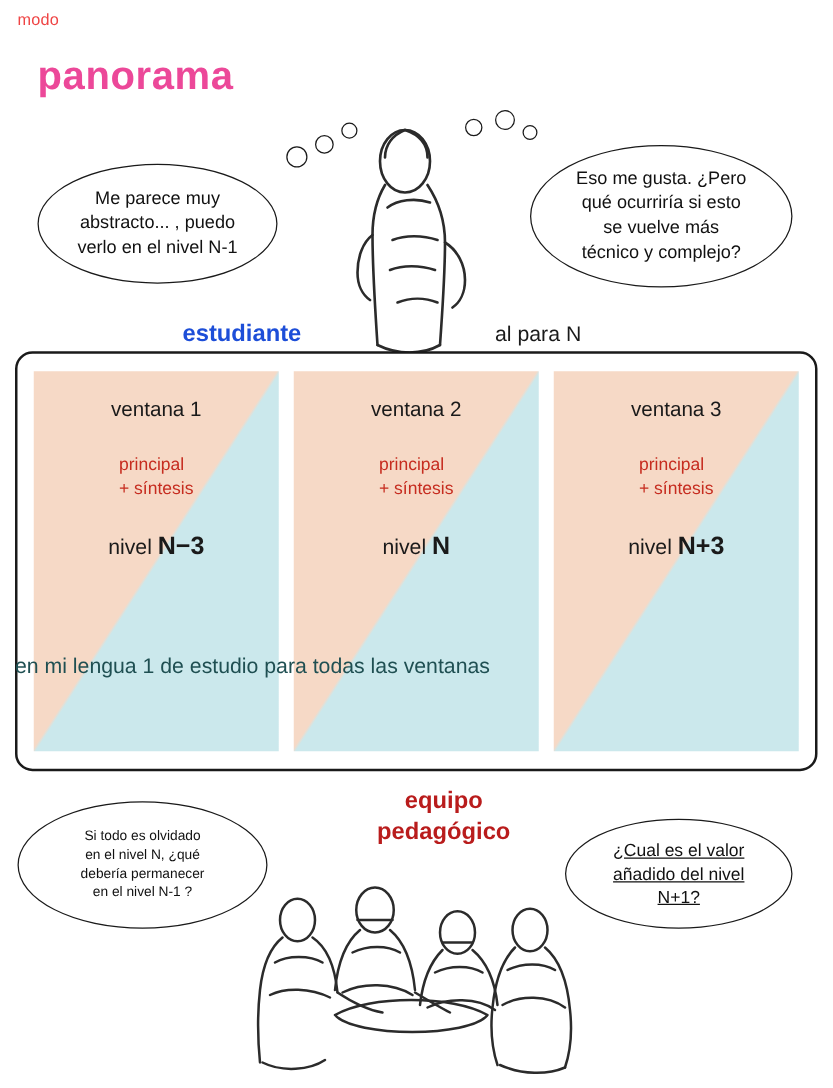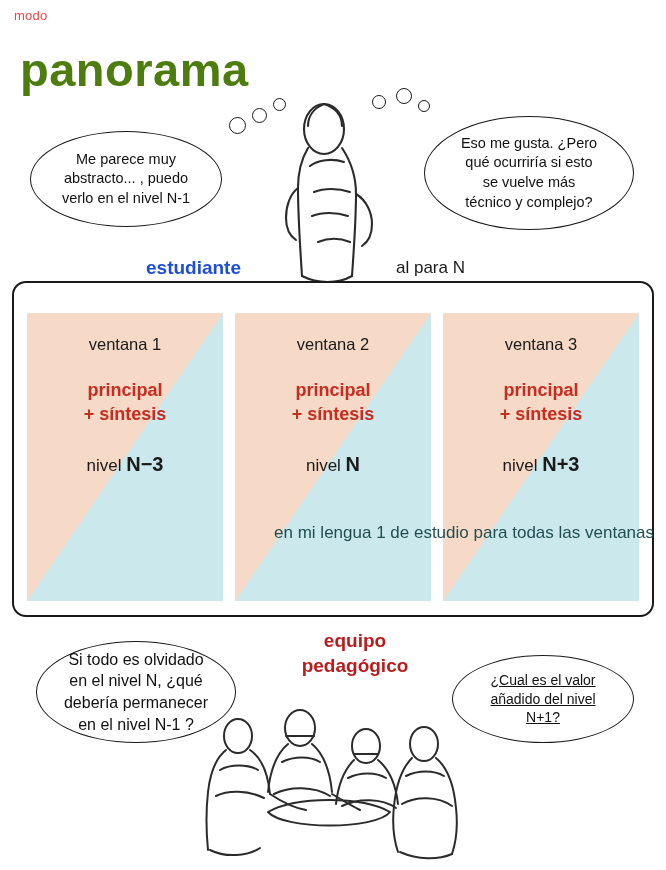--- a/index.html
+++ b/index.html
@@ -20,25 +20,25 @@
   .header-mode {
     position: absolute;
     left: 14px;
     top: 8px;
     font-size: 13px;
     color: #ef4444;
     letter-spacing: 0.2px;
   }
   .header-title {
     position: absolute;
-    left: 20px;
+    left: 30px;
     top: 42px;
-    font-size: 47px;
+    font-size: 32px;
     font-weight: bold;
-    color: #4d7c0f;
+    color: #ec4899;
     letter-spacing: 0.5px;
   }
 
   
   .bubble {
     position: absolute;
     box-sizing: border-box;
     display: flex;
     align-items: center;
     justify-content: center;
@@ -66,25 +66,25 @@
   }
   .bubble-student-right {
     left: 424px;
     top: 116px;
     width: 210px;
     height: 114px;
     font-size: 14.5px;
     border-radius: 50% 50% 46% 54% / 52% 48% 54% 46%;
   }
   .bubble-team-left {
-    left: 36px;
+    left: 14px;
     top: 641px;
     width: 200px;
     height: 102px;
-    font-size: 16px;
+    font-size: 11px;
     border-radius: 48% 52% 50% 50% / 54% 46% 54% 46%;
   }
   .bubble-team-right {
     left: 452px;
     top: 655px;
     width: 182px;
     height: 88px;
     font-size: 14px;
     border-radius: 50% 50% 48% 52% / 52% 48% 52% 48%;
     text-decoration: underline;
@@ -167,50 +167,49 @@
     position: relative;
     flex: 1;
     overflow: hidden;
     background:
       linear-gradient(to bottom right, #f6d9c6 0%, #f6d9c6 49.6%, #cbe8ec 50.4%, #cbe8ec 100%);
     display: flex;
     flex-direction: column;
     align-items: center;
     padding-top: 22px;
     box-sizing: border-box;
-    margin-top: 16px;
   }
   .win-title {
     font-size: 16.5px;
     color: #1a1a1a;
     margin-bottom: 24px;
   }
   .win-main {
-    font-size: 18px;
-    font-weight: bold;
+    font-size: 14px;
+    font-weight: normal;
     color: #c62c1f;
-    text-align: center;
+    text-align: left;
     line-height: 1.35;
     white-space: pre-line;
   }
   .win-level {
     margin-top: 26px;
     font-size: 17px;
     color: #1a1a1a;
   }
   .win-level b {
     font-size: 20px;
   }
 
   .panel-footer {
     position: absolute;
     left: 12px;
     top: 523px;
     width: 642px;
-    text-align: right;
+    text-align: left;
     font-size: 17px;
     color: #1f4f52;
   }
 </style>
 </head>
 <body>
 
 <div class="header-mode">modo</div>
 <div class="header-title">panorama</div>
 

